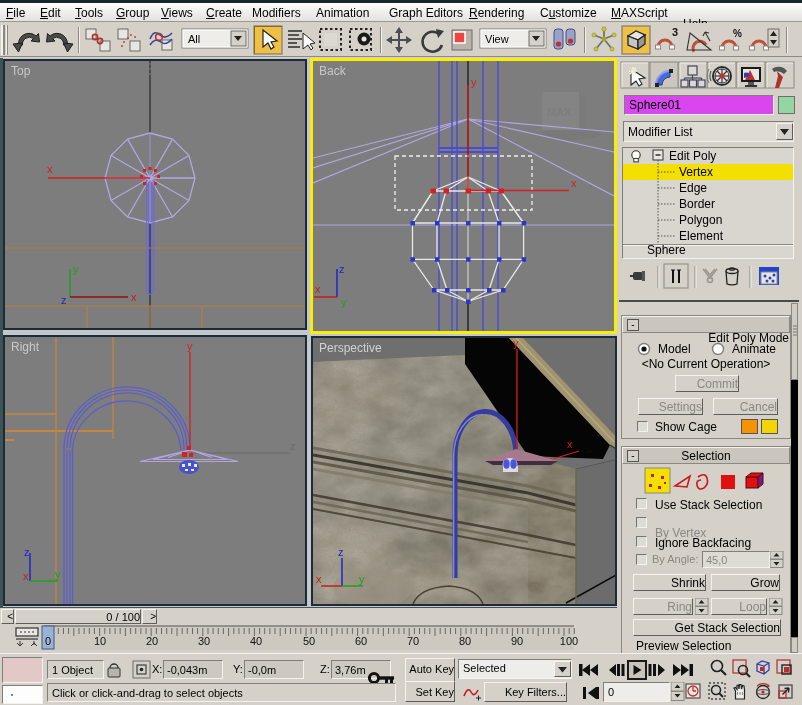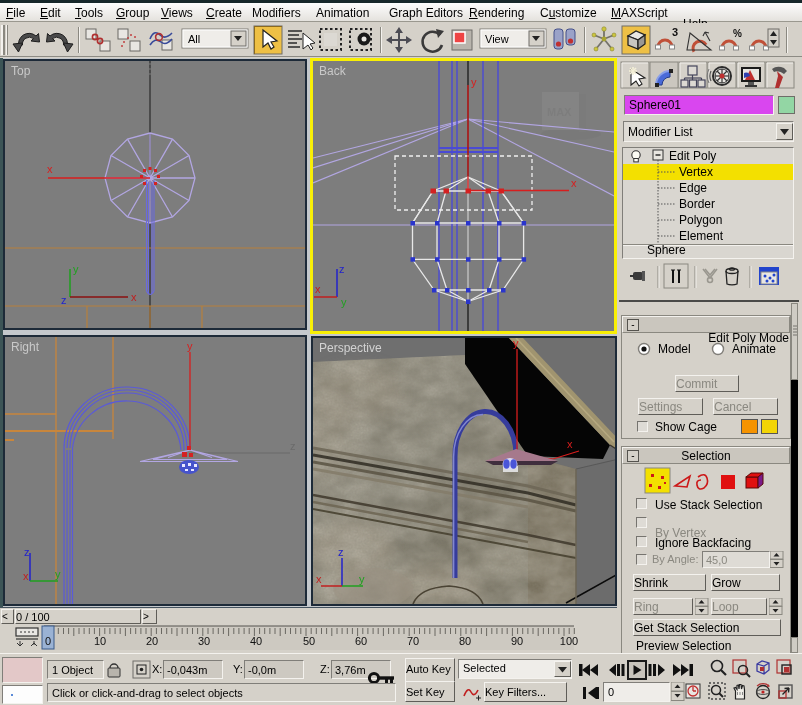--- a/index.html
+++ b/index.html
@@ -1,18 +1,18 @@
 <!DOCTYPE html>
 <html><head><meta charset="utf-8"><style>
 *{margin:0;padding:0;box-sizing:border-box}
 html,body{width:802px;height:705px;overflow:hidden;background:#d5d1c9;font-family:"Liberation Sans",sans-serif}
 .abs{position:absolute}
 #root{position:relative;width:802px;height:705px}
 .sunken{border-top:1px solid #807e79;border-left:1px solid #807e79;border-right:1px solid #f4f2ee;border-bottom:1px solid #f4f2ee;background:#dedbd5}
-.btn{border-top:1px solid #f4f2ee;border-left:1px solid #f4f2ee;border-right:1px solid #5f5d58;border-bottom:1px solid #5f5d58;background:#d5d1c9;text-align:left;color:#000}
+.btn{border-top:1px solid #f4f2ee;border-left:1px solid #f4f2ee;border-right:1px solid #5f5d58;border-bottom:1px solid #5f5d58;background:#d5d1c9;text-align:right;color:#000}
 .btn.dis{color:#8a8880}
 .vp{position:absolute;background:#7d7d7d}
 .ck{width:11px;height:11px;border-top:1.5px solid #76746f;border-left:1.5px solid #76746f;border-right:1.5px solid #f4f2ee;border-bottom:1.5px solid #f4f2ee;background:#dedbd5;position:absolute}
 </style></head><body>
 <div id="root">
 
 <div class="abs" style="left:0;top:0;width:802px;height:3px;background:#17282b"></div>
 
 <div class="abs" style="left:0;top:3px;width:802px;height:19px;background:linear-gradient(#fdfdfd,#e4e2dd);border-bottom:1px solid #9a988f;font-size:12px;color:#000">
 <span class="abs" style="left:6px;top:3px"><u>F</u>ile</span>
@@ -796,20 +796,21 @@
    <div style="text-align:right;font-size:12px;color:#000;margin-top:14px">Edit Poly Mode</div>
   </div>
 
   <svg width="168" height="20" style="position:absolute;left:0;top:24">
    <circle cx="22" cy="9" r="5.5" fill="#fff" stroke="#807e79" stroke-width="1.4"></circle>
    <circle cx="22" cy="9" r="2.6" fill="#111"></circle>
    <circle cx="96" cy="9" r="5.5" fill="#fff" stroke="#807e79" stroke-width="1.4"></circle>
   </svg>
   <span class="abs" style="left:36px;top:26px;color:#000;font-size:12px">Model</span>
   <span class="abs" style="left:110px;top:26px;color:#000;font-size:12px">Animate</span>
+  <div class="abs" style="left:0;top:41px;width:168px;text-align:center;color:#000;font-size:12px">&lt;No Current Operation&gt;</div>
   <div class="btn dis abs" style="left:53px;top:59px;width:64px;height:17px;line-height:16px;font-size:12px">Commit</div>
   <div class="btn dis abs" style="left:16px;top:82px;width:65px;height:17px;line-height:16px;font-size:12px">Settings</div>
   <div class="btn dis abs" style="left:91px;top:82px;width:65px;height:17px;line-height:16px;font-size:12px">Cancel</div>
   <div class="ck" style="left:15px;top:105px"></div>
   <span class="abs" style="left:33px;top:104px;color:#000;font-size:12px">Show Cage</span>
   <div class="abs" style="left:119px;top:103px;width:17px;height:15px;background:#f59300;border:1px solid #555"></div>
   <div class="abs" style="left:139px;top:103px;width:17px;height:15px;background:#f3d505;border:1px solid #555"></div>
  </div>
 
  <div class="abs" style="left:4px;top:389px;width:170px;height:207px;border:1px solid #8a8880;border-bottom:none;background:#d5d1c9">

